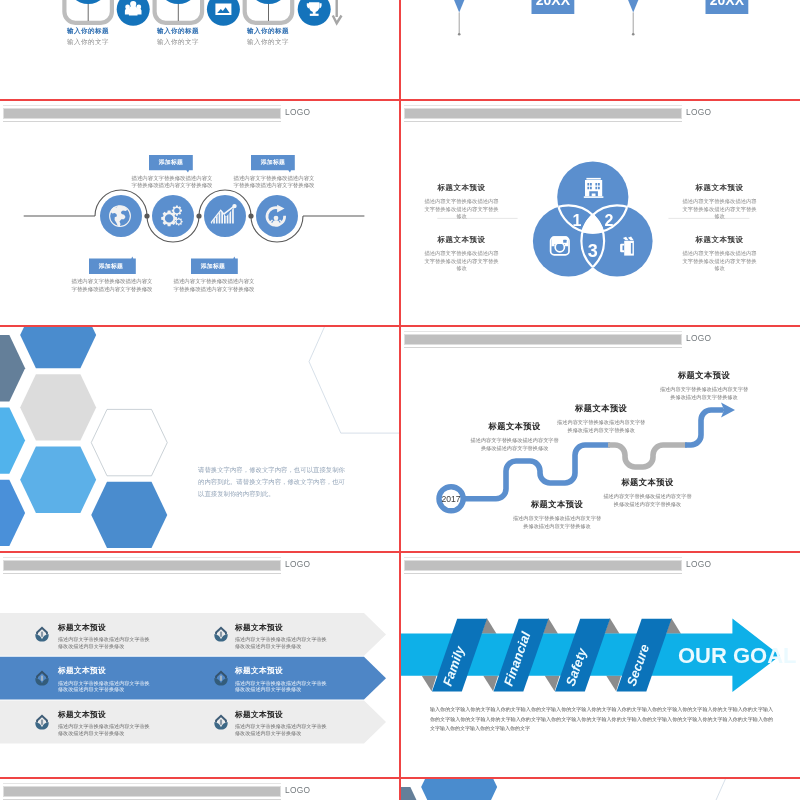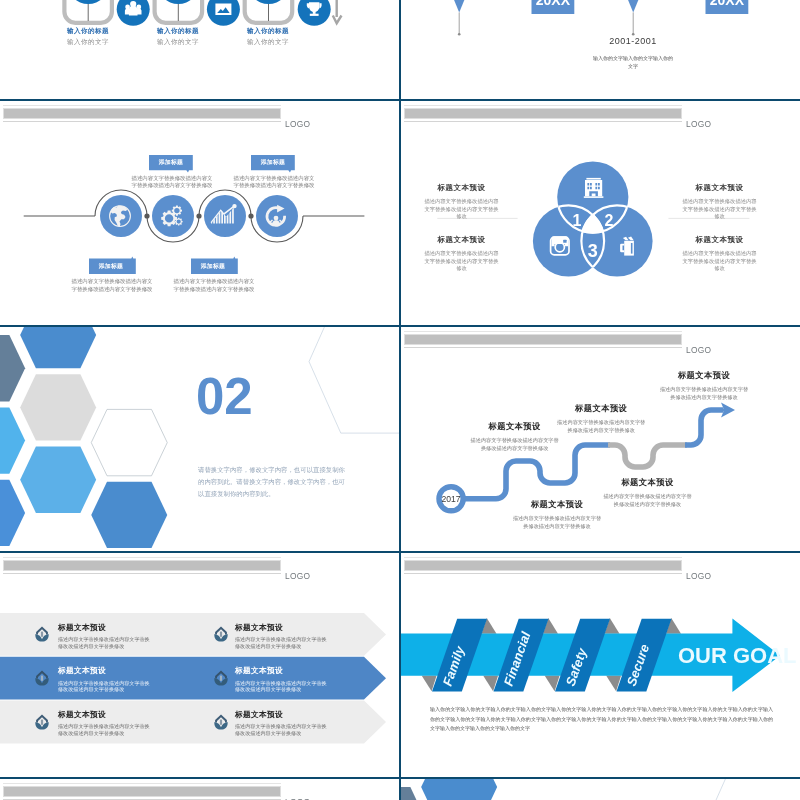--- a/index.html
+++ b/index.html
@@ -1,31 +1,31 @@
 <!DOCTYPE html>
 <html><head>
 <meta charset="utf-8">
 <style>
   html,body{margin:0;padding:0;}
   body{width:800px;height:800px;background:#fff;font-family:"Liberation Sans",sans-serif;overflow:hidden;}
-  .page{position:relative;width:800px;height:800px;background:#0c4a6e;}
+  .page{position:relative;width:800px;height:800px;background:#ef4444;}
   .slide{position:absolute;width:399px;height:224px;background:#fff;overflow:hidden;}
   .art{position:absolute;left:0;top:0;}
   .s-l{left:0;}
   .s-r{left:401px;}
   .r1{top:-125px;}
   .r2{top:101px;}
   .r3{top:327px;}
   .r4{top:553px;}
   .r5{top:779px;}
   
   .hdr{position:absolute;left:3px;top:7px;width:278px;height:11px;background:#bfbfbf;border:1px solid #dedede;box-sizing:border-box;}
   .hdr-line{position:absolute;left:3px;top:4px;width:278px;height:1px;background:#e5e5e5;}
   .hdr-line2{position:absolute;left:3px;top:20px;width:278px;height:1px;background:#d4d4d4;}
-  .logo{position:absolute;left:285px;top:18px;font-size:8.4px;color:#72787c;letter-spacing:0.3px;font-family:"Liberation Sans",sans-serif;}
+  .logo{position:absolute;left:285px;top:6px;font-size:8.4px;color:#72787c;letter-spacing:0.3px;font-family:"Liberation Sans",sans-serif;}
   
   .tl-blk{position:absolute;width:110px;text-align:center;}
   .tl-r{font-size:9px;color:#3a3a3a;letter-spacing:0.5px;}
   .tl-d{font-size:5px;line-height:8px;color:#4a4a4a;margin-top:8px;width:84px;margin-left:13px;}
   .tl-1{left:3px;top:161px;}
   .tl-2{left:177px;top:161px;}
   
   .is-blk{position:absolute;width:76px;text-align:center;}
   .is-t{font-size:6.6px;font-weight:bold;color:#2b6cb0;letter-spacing:0.4px;}
   .is-s{font-size:6.6px;color:#8c8c8c;margin-top:2px;letter-spacing:0.4px;}
@@ -153,24 +153,20 @@
         <path d="M58.2,137.4 V159.2"></path>
           <path d="M232.2,137.4 V159.2"></path>
       </g>
       <g fill="#8c8c8c">
         <circle cx="58.2" cy="159.2" r="1.3"></circle>
           <circle cx="232.2" cy="159.2" r="1.3"></circle>
       </g>
       <text x="151.9" y="130" font-size="14" font-weight="bold" fill="#fff" text-anchor="middle" font-family="Liberation Sans, sans-serif">20XX</text>
       <text x="325.9" y="130" font-size="14" font-weight="bold" fill="#fff" text-anchor="middle" font-family="Liberation Sans, sans-serif">20XX</text>
     </svg>
-    <div class="tl-blk tl-2">
-      <div class="tl-r">2001-2001</div>
-      <div class="tl-d">输入你的文字输入你的文字输入你的文字</div>
-    </div>
   </div>
 
   <div class="slide s-l r2">
     <div class="hdr-line"></div>
     <div class="hdr"></div>
     <div class="hdr-line2"></div>
     <div class="logo">LOGO</div>
     <svg class="art" viewBox="0 0 399 224" width="399" height="224">
 
       <g fill="none" stroke="#595959" stroke-width="1.1">
@@ -343,21 +339,20 @@
         <path d="M-38,0 l15.75,-33.2 h44.5 l15.75,33.2 l-15.75,33.2 h-44.5 z" transform="translate(-12.9,185.9)" fill="#4a90d9"></path>
         <path d="M-38,0 l15.75,-33.2 h44.5 l15.75,33.2 l-15.75,33.2 h-44.5 z" transform="translate(58.15,8.1)" fill="#4a8cce"></path>
         <path d="M-38,0 l15.75,-33.2 h44.5 l15.75,33.2 l-15.75,33.2 h-44.5 z" transform="translate(58.15,80.4)" fill="#dcdcdc"></path>
         <path d="M-38,0 l15.75,-33.2 h44.5 l15.75,33.2 l-15.75,33.2 h-44.5 z" transform="translate(58.15,152.7)" fill="#5cb0e8"></path>
         <path d="M-38,0 l15.75,-33.2 h44.5 l15.75,33.2 l-15.75,33.2 h-44.5 z" transform="translate(129.25,187.9)" fill="#4a8cce"></path>
       </g>
       <path d="M-38,0 l15.75,-33.2 h44.5 l15.75,33.2 l-15.75,33.2 h-44.5 z" transform="translate(129.25,115.6)" fill="none" stroke="#b5bec6" stroke-width="0.7"></path>
 
       <path d="M-75,0 l31.8,-71.5 h86.4 l31.8,71.5 l-31.8,71.5 h-86.4 z" transform="translate(384,34.6)" fill="none" stroke="#cdd8e3" stroke-width="0.8"></path>
     </svg>
-    <div class="sec-num">02</div>
     <div class="sec-body">请替换文字内容，修改文字内容，也可以直接复制你的内容到此。请替换文字内容，修改文字内容，也可以直接复制你的内容到此。</div>
   </div>
 
   <div class="slide s-r r3">
     <div class="hdr-line"></div>
     <div class="hdr"></div>
     <div class="hdr-line2"></div>
     <div class="logo">LOGO</div>
     <svg class="art" viewBox="0 0 399 224" width="399" height="224">
       <g fill="none" stroke-width="5.6" stroke-linecap="butt">

